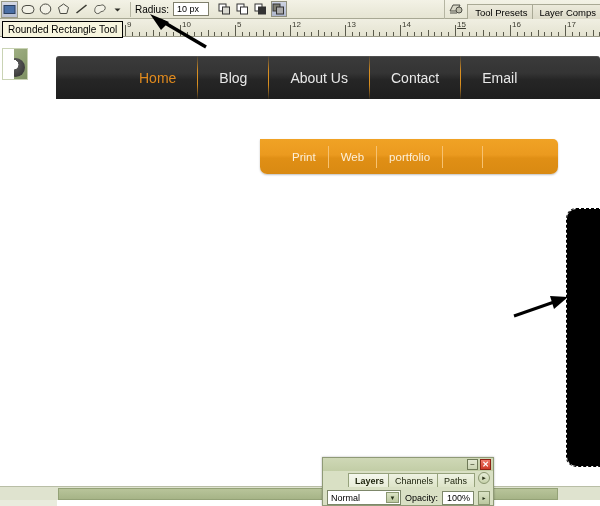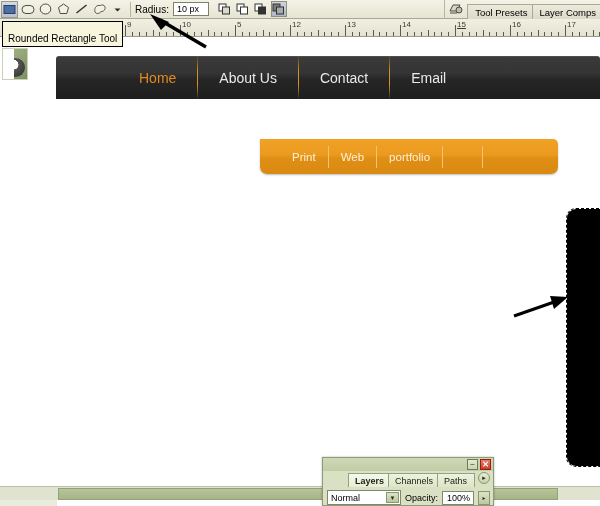--- a/index.html
+++ b/index.html
@@ -86,21 +86,21 @@
   .ruler-num {
     position: absolute; top: 1px; font-size: 8px; color: #3b3b30;
     font-family: "Liberation Sans", sans-serif;
   }
 
   
   .tooltip {
     position: absolute; left: 2px; top: 21px;
     background: #f7f5de; border: 1px solid #000;
     font-size: 10px; color: #000;
-    padding: 11px 5px 2px 5px;
+    padding: 2px 5px 2px 5px;
     line-height: 11px;
     z-index: 40;
   }
 
   
   .canvas {
     position: absolute; left: 0; top: 38px; width: 600px; height: 435px;
     background: #ffffff;
   }
 
@@ -510,20 +510,23 @@
   <div class="canvas"></div>
 
   <div class="logo-thumb"></div>
 
   <div class="navbar">
     <div class="nav-items">
       <div class="nav-item home">
         <span>Home</span>
       </div>
       <div class="nav-item">
+        <span>Blog</span>
+      </div>
+      <div class="nav-item">
         <span>About Us</span>
       </div>
       <div class="nav-item">
         <span>Contact</span>
       </div>
       <div class="nav-item">
         <span>Email</span>
       </div>
     </div>
   </div>

